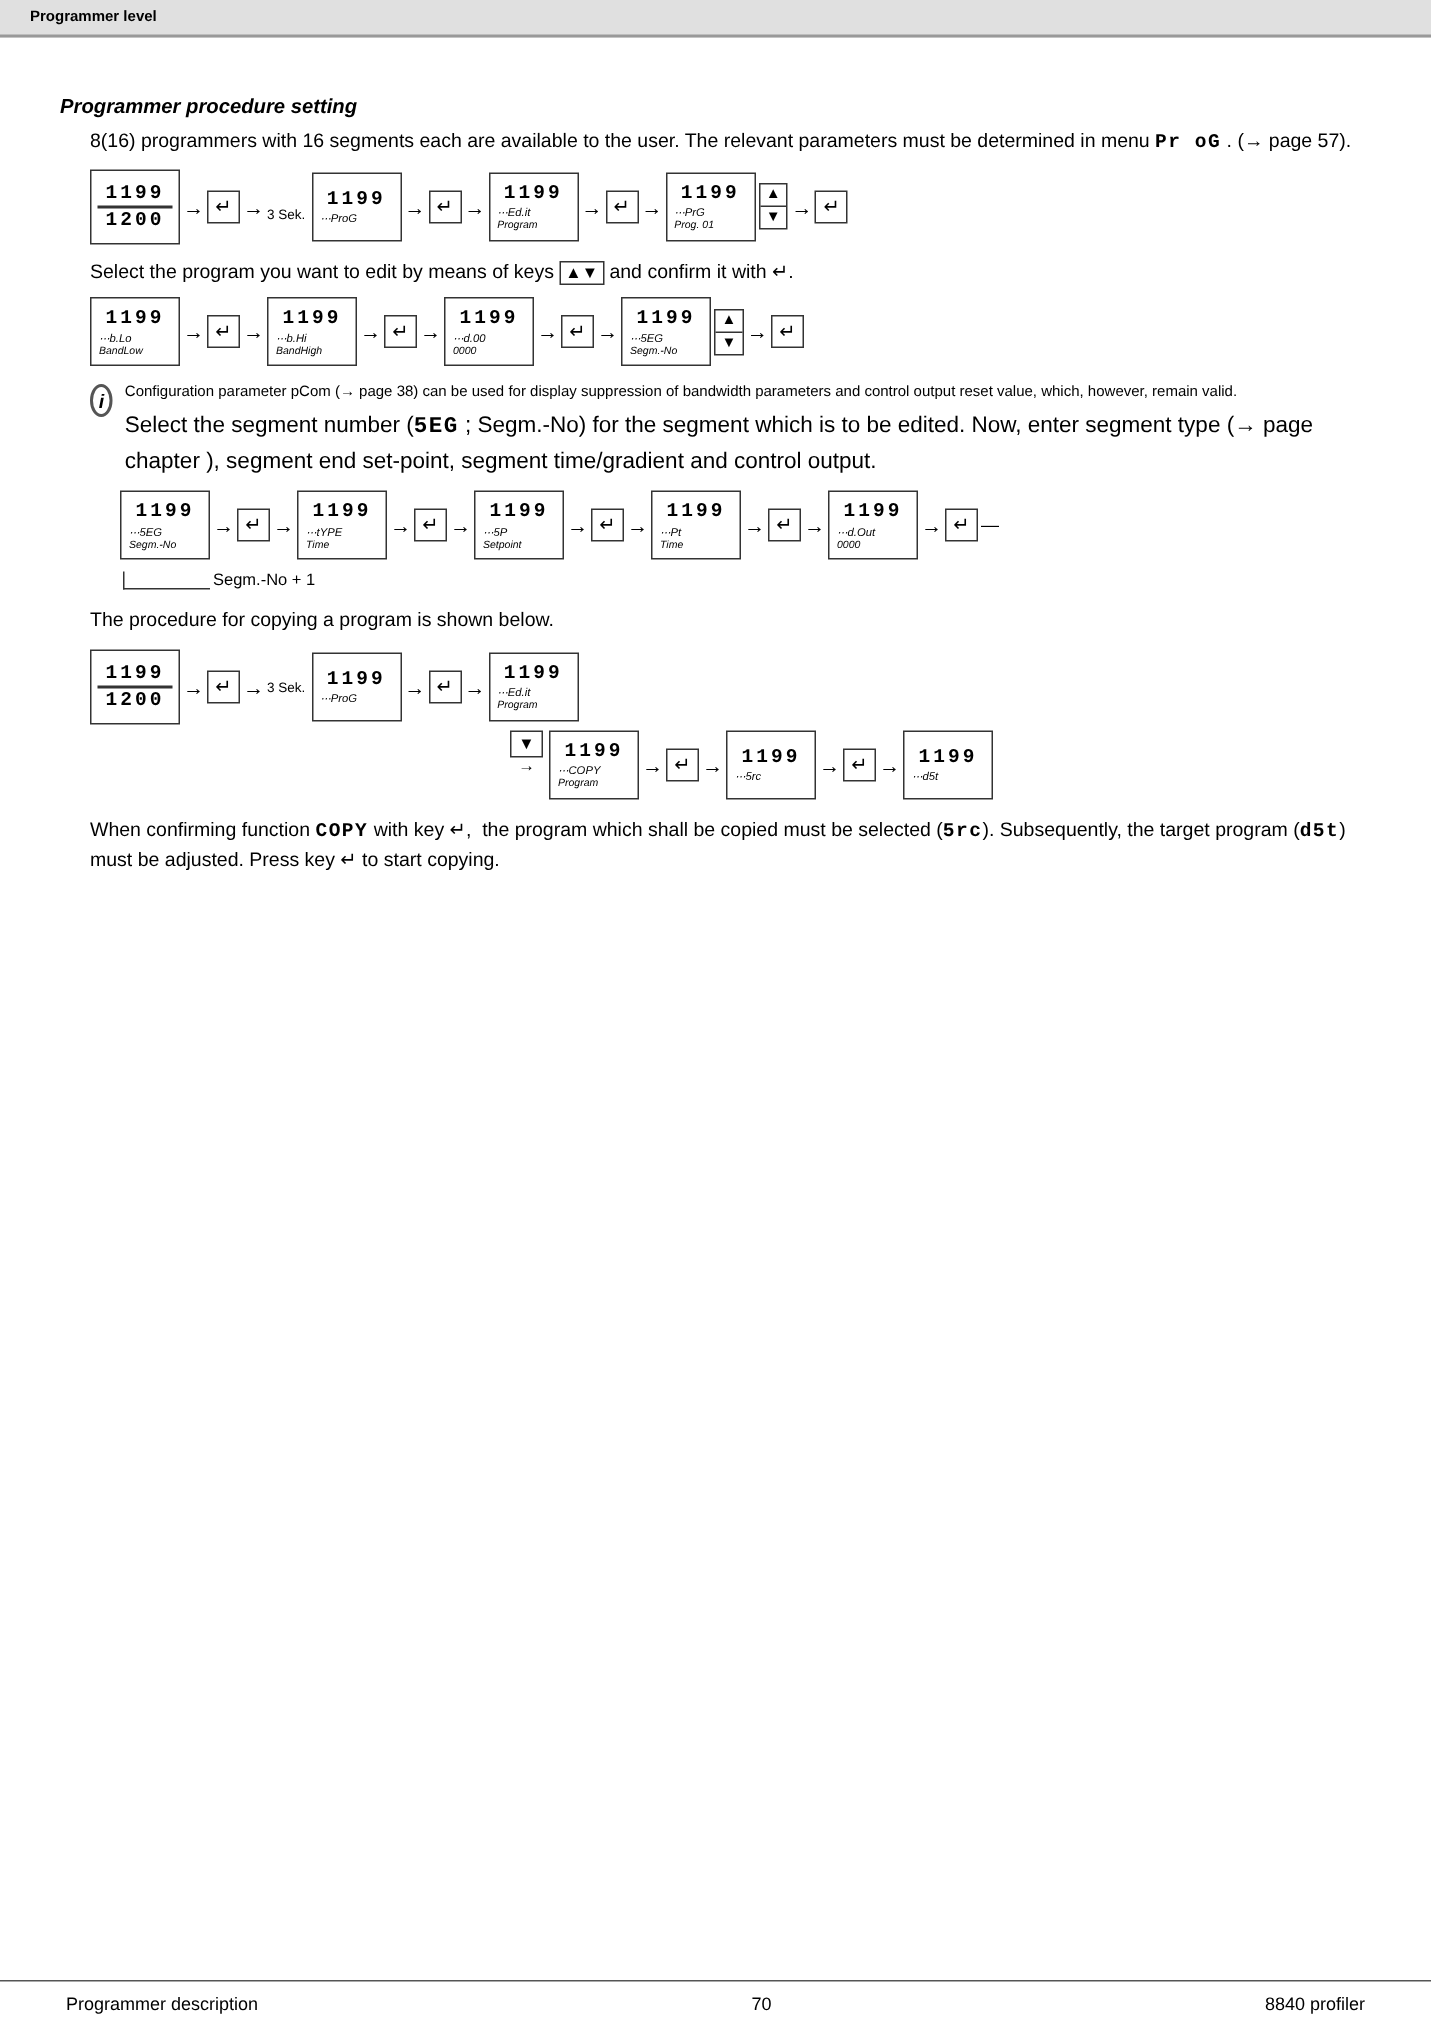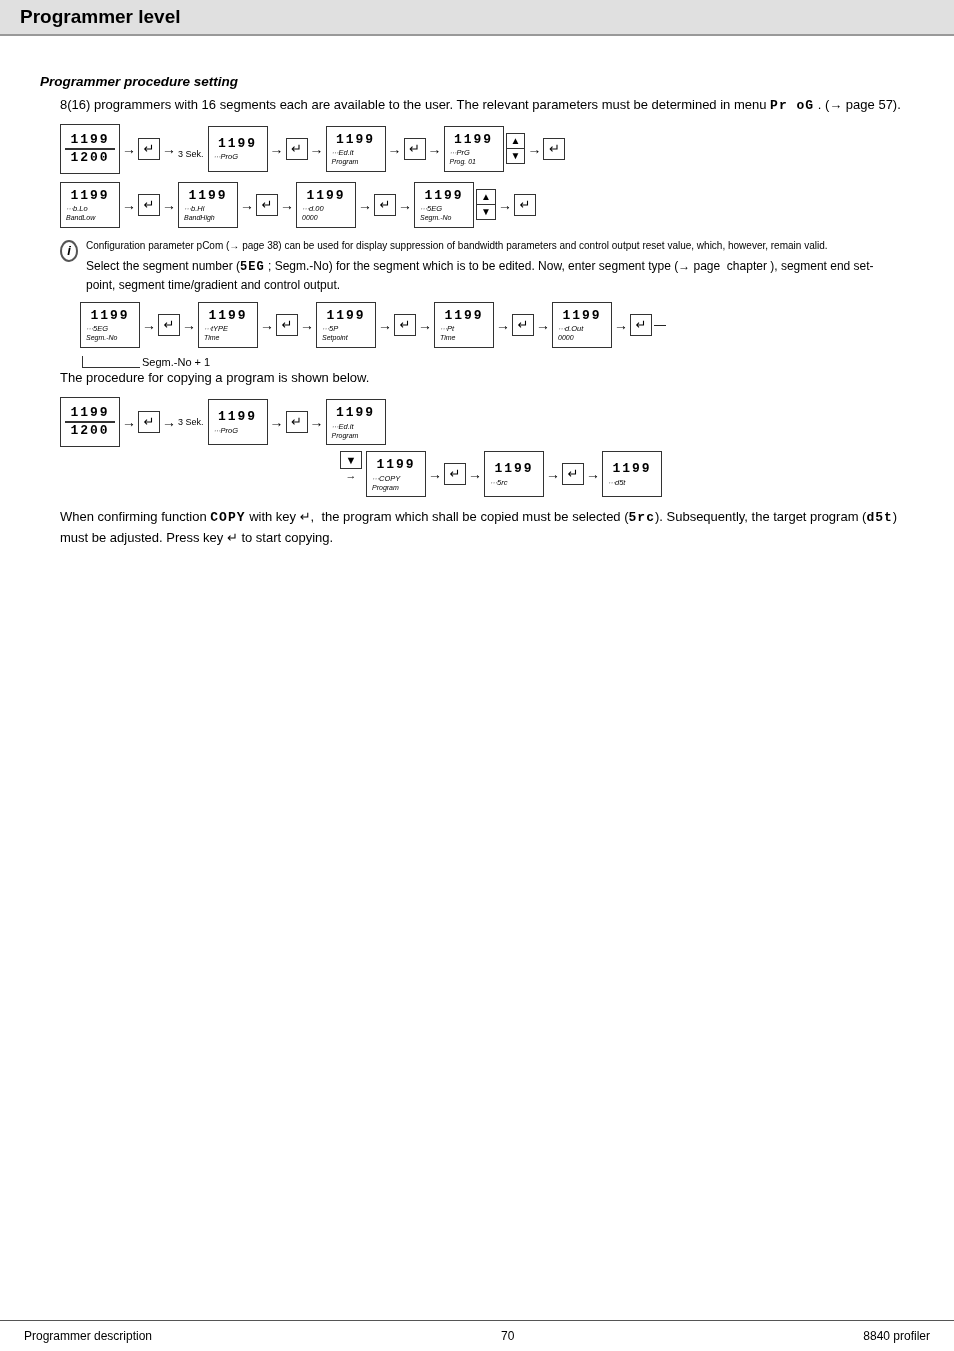--- a/index.html
+++ b/index.html
@@ -17,21 +17,21 @@
       width: 954px;
       min-height: 1351px;
       display: flex;
       flex-direction: column;
     }
 
     .page-header {
       background: #e0e0e0;
       padding: 6px 20px;
       font-weight: bold;
-      font-size: 19px;
+      font-size: 10px;
       border-bottom: 2px solid #999;
     }
 
     .page-content {
       flex: 1;
       padding: 20px 40px 20px 40px;
     }
 
     .section-title {
       font-style: italic;
@@ -95,21 +95,21 @@
     }
 
     .info-block-inner {
       overflow: hidden;
     }
 
     .page-footer {
       display: flex;
       justify-content: space-between;
       align-items: center;
-      padding: 8px 24px;
+      padding: 8px 44px;
       border-top: 1.5px solid #555;
       font-size: 12px;
       margin-top: auto;
       text-align: right;
     }
 
     .lcd-row1 {
       font-size: 13px;
       font-weight: bold;
       font-family: 'Courier New', monospace;
@@ -211,20 +211,25 @@
       </div>
 
       <div style="display:inline-flex;flex-direction:column;border:1.5px solid #333;margin-left:2px;vertical-align:middle;background:#fff;">
         <div style="text-align:center;font-size:10px;line-height:14px;border-bottom:1px solid #333;padding:0 4px;">▲</div>
         <div style="text-align:center;font-size:10px;line-height:14px;padding:0 4px;">▼</div>
       </div>
       <span class="arr">→</span>
       <div class="enter-btn">↵</div>
     </div>
 
+    <div class="section-text">
+      Select the program you want to edit by means of keys
+      <span style="border:1.5px solid #333;padding:1px 3px;font-size:11px;">▲▼</span>
+      and confirm it with ↵.
+    </div>
 
     <div class="diagram-row">
 
       <div class="lcd-wrapper">
         <div class="lcd-row1">1199</div>
         <div class="lcd-sub"><span style="font-size:7px;">⋯</span>b.Lo</div>
         <div class="lcd-sub" style="font-size:7px;font-style:italic;">BandLow</div>
       </div>
       <span class="arr">→</span>
       <div class="enter-btn">↵</div>
@@ -263,21 +268,21 @@
     </div>
 
     <div style="margin: 10px 20px 8px 20px; display:flex; align-items:flex-start;">
       <div class="info-icon">
           <i>i</i>
         </div>
       <div class="info-block-inner">
         <div style="line-height:1.5;font-size:10px;">
           Configuration parameter pCom (→ page 38) can be used for display suppression of bandwidth parameters and control output reset value, which, however, remain valid.
         </div>
-        <div style="line-height:1.5;font-size:12px;margin-top:4px;">
+        <div style="line-height:1.5;font-size:15px;margin-top:4px;">
           Select the segment number (<span class="mono">5EG</span> ; Segm.-No) for the segment which is to be edited. Now, enter segment type (→ page&nbsp; chapter ), segment end set-point, segment time/gradient and control output.
         </div>
       </div>
     </div>
 
     <div class="diagram-row" style="margin-left:40px;">
 
       <div class="lcd-wrapper">
         <div class="lcd-row1">1199</div>
         <div class="lcd-sub"><span style="font-size:7px;">⋯</span>5EG</div>
@@ -317,21 +322,21 @@
       <div class="lcd-wrapper">
         <div class="lcd-row1">1199</div>
         <div class="lcd-sub"><span style="font-size:7px;">⋯</span>d.Out</div>
         <div class="lcd-sub" style="font-size:7px;font-style:italic;">0000</div>
       </div>
       <span class="arr">→</span>
       <div class="enter-btn">↵</div>
       <span style="font-size:12px;vertical-align:middle;margin-left:2px;">—</span>
     </div>
 
-    <div style="margin-left:42px; margin-top:2px; font-size:11px; display:flex; align-items:center;">
+    <div style="margin-left:42px; margin-top:2px; margin-bottom:10px; font-size:11px; display:flex; align-items:center;">
       <div style="display:inline-block;border-left:1.5px solid #333;border-bottom:1.5px solid #333;width:58px;height:12px;vertical-align:bottom;"></div>
       <span style="margin-left:2px;font-size:11px;">Segm.-No + 1</span>
     </div>
 
 
     <div class="section-text">The procedure for copying a program is shown below.</div>
 
     <div style="margin: 10px 0 10px 20px;">
 
       <div style="display:flex;align-items:center;flex-wrap:nowrap;">

